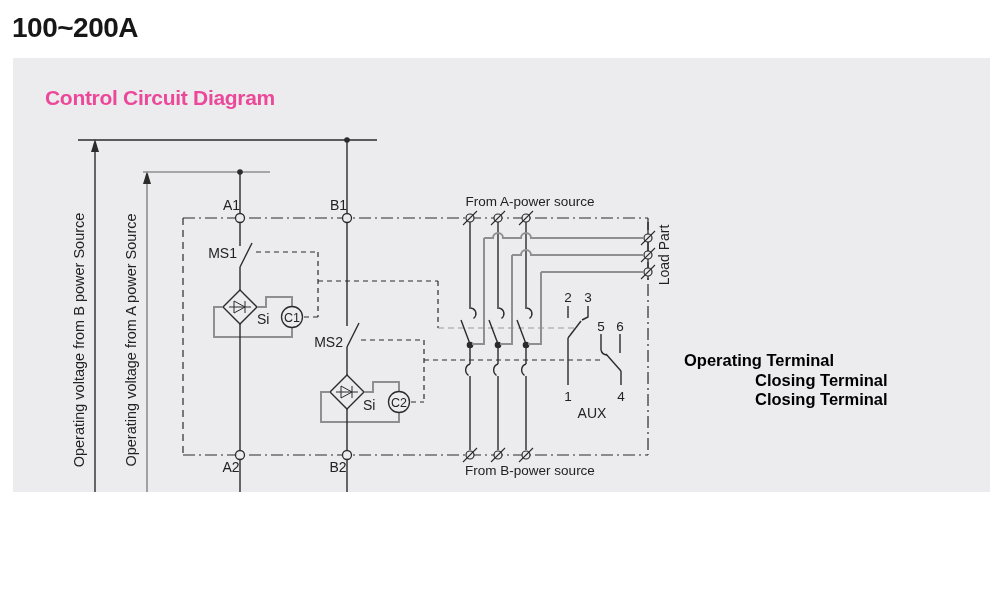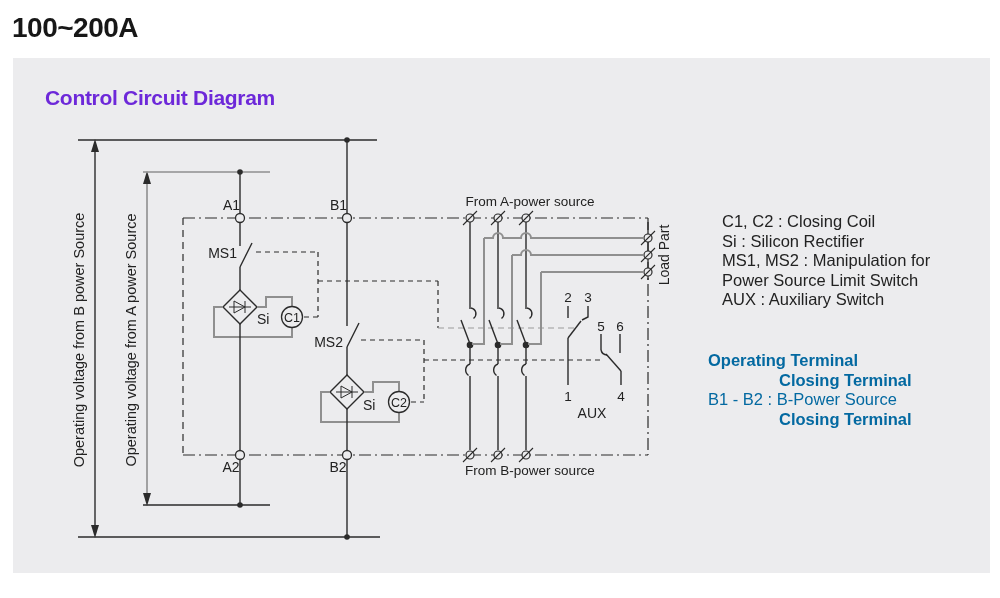--- a/index.html
+++ b/index.html
@@ -1,21 +1,21 @@
 <!DOCTYPE html>
 <html><head>
 <meta charset="utf-8">
 <style>
   html,body{margin:0;padding:0;background:#ffffff;font-family:"Liberation Sans",sans-serif;}
-  #stage{position:relative;width:1000px;height:598px;background:#ffffff;overflow:hidden;}
+  #stage{position:relative;width:1000px;height:492px;background:#ffffff;overflow:hidden;}
   .page-title{position:absolute;left:12px;top:12px;font-size:28px;font-weight:bold;color:#171717;letter-spacing:-0.5px;}
   .panel{position:absolute;left:13px;top:58px;width:977px;height:515px;background:#ececee;}
-  .panel-heading{position:absolute;left:45px;top:86px;font-size:21px;font-weight:bold;color:#6d28d9;letter-spacing:-0.3px;}
+  .panel-heading{position:absolute;left:45px;top:86px;font-size:21px;font-weight:bold;color:#ec4899;letter-spacing:-0.3px;}
   .legend{position:absolute;left:722px;top:212px;width:268px;font-size:16.5px;line-height:19.6px;color:#222222;}
-  .legend2{position:absolute;left:708px;top:351px;width:268px;font-size:16.5px;line-height:19.6px;color:#0369a1;}
+  .legend2{position:absolute;left:684px;top:351px;width:268px;font-size:16.5px;line-height:19.6px;color:#000000;}
   .legend2 .hd{font-weight:bold;}
   .indent{padding-left:71px;font-weight:bold;}
   svg{position:absolute;left:0;top:0;}
   svg text{font-family:"Liberation Sans",sans-serif;fill:#222222;}
 </style>
 </head>
 <body>
 
 <div id="stage">
 
@@ -187,28 +187,20 @@
     <text x="601" y="331" font-size="13.5" text-anchor="middle">5</text>
     <text x="620" y="331" font-size="13.5" text-anchor="middle">6</text>
     <text x="568" y="401" font-size="13.5" text-anchor="middle">1</text>
     <text x="621" y="401" font-size="13.5" text-anchor="middle">4</text>
     <text x="592" y="418" font-size="14" text-anchor="middle">AUX</text>
 
     <text x="530" y="206" font-size="13.5" text-anchor="middle">From A-power source</text>
     <text x="530" y="475" font-size="13.5" text-anchor="middle">From B-power source</text>
   </svg>
 
-  <div class="legend">
-    <div>C1, C2 : Closing Coil</div>
-    <div>Si : Silicon Rectifier</div>
-    <div>MS1, MS2 : Manipulation for</div>
-    <div>Power Source Limit Switch</div>
-    <div>AUX : Auxiliary Switch</div>
-  </div>
 
   <div class="legend2">
     <div class="hd">Operating Terminal</div>
     <div class="indent">Closing Terminal</div>
-    <div>B1 - B2 : B-Power Source</div>
     <div class="indent">Closing Terminal</div>
   </div>
 
 </div>
 
 </body></html>

